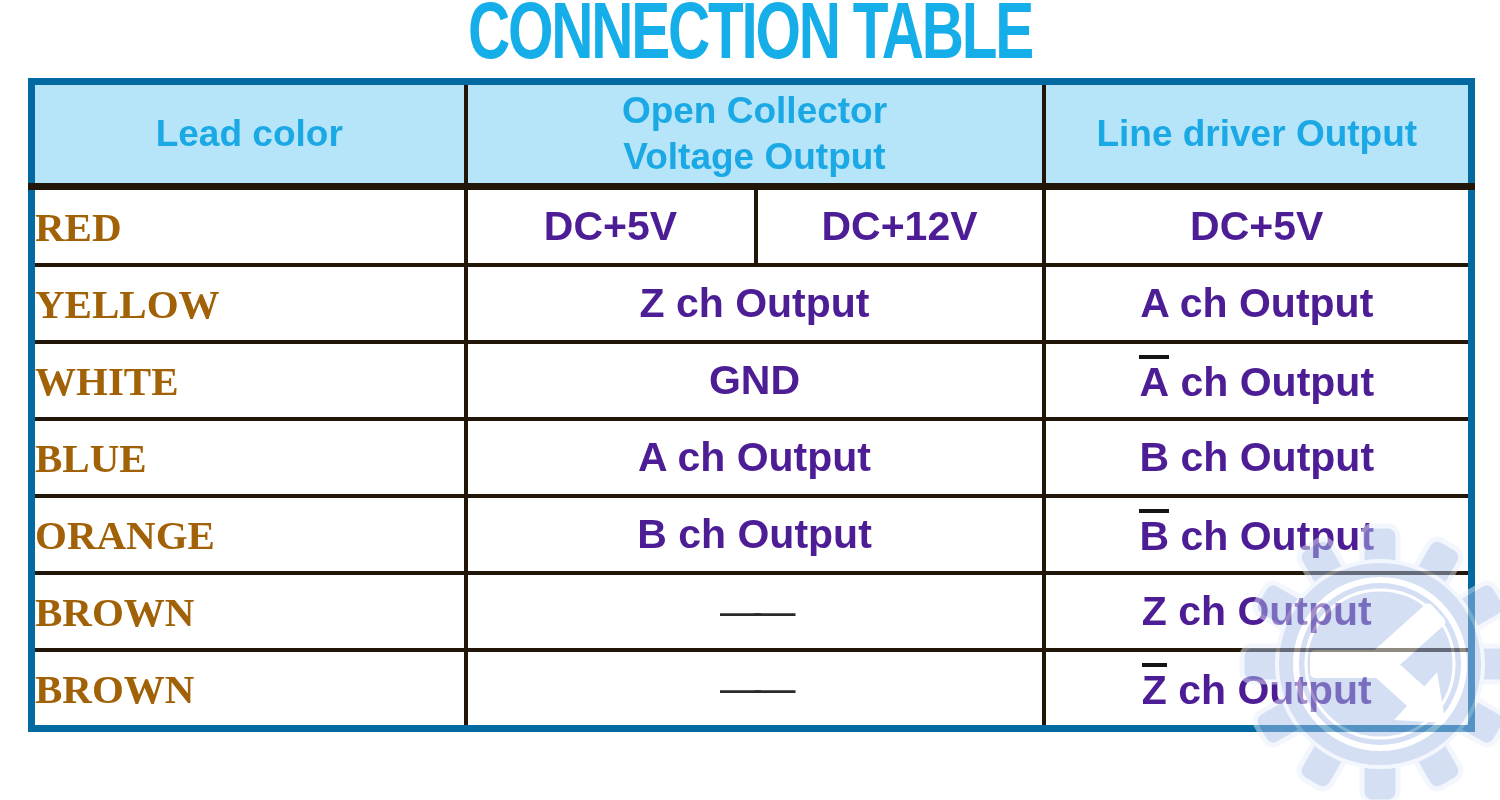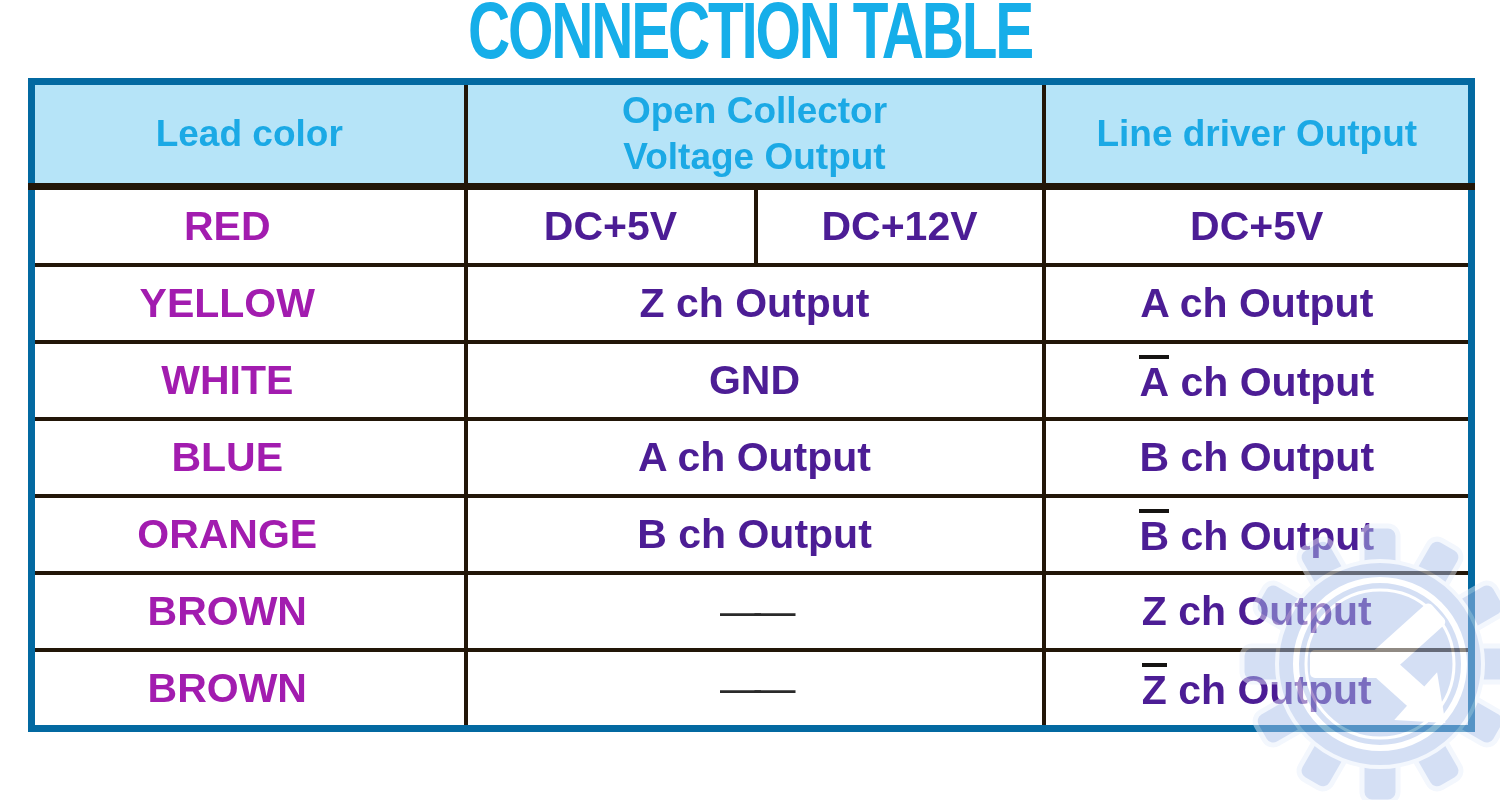--- a/index.html
+++ b/index.html
@@ -51,23 +51,24 @@
     border-bottom:7px solid #221608;
   }
   .conn tbody td{
     height:73px;
     font-size:41px;
     font-weight:700;
     color:#4c1d95;
     background:#ffffff;
   }
   .conn td.lead{
-    text-align:center;
+    text-align:left;
     padding-right:44px;
-    color:#a21caf;
+    color:#a16207;
+    font-family:Liberation Serif, serif;
   }
   .conn td.dash{
     font-weight:400;
     letter-spacing:-0.16em;
     color:#2a2a2a;
   }
   
   .bar{
     display:inline-block;
     line-height:0.95;

